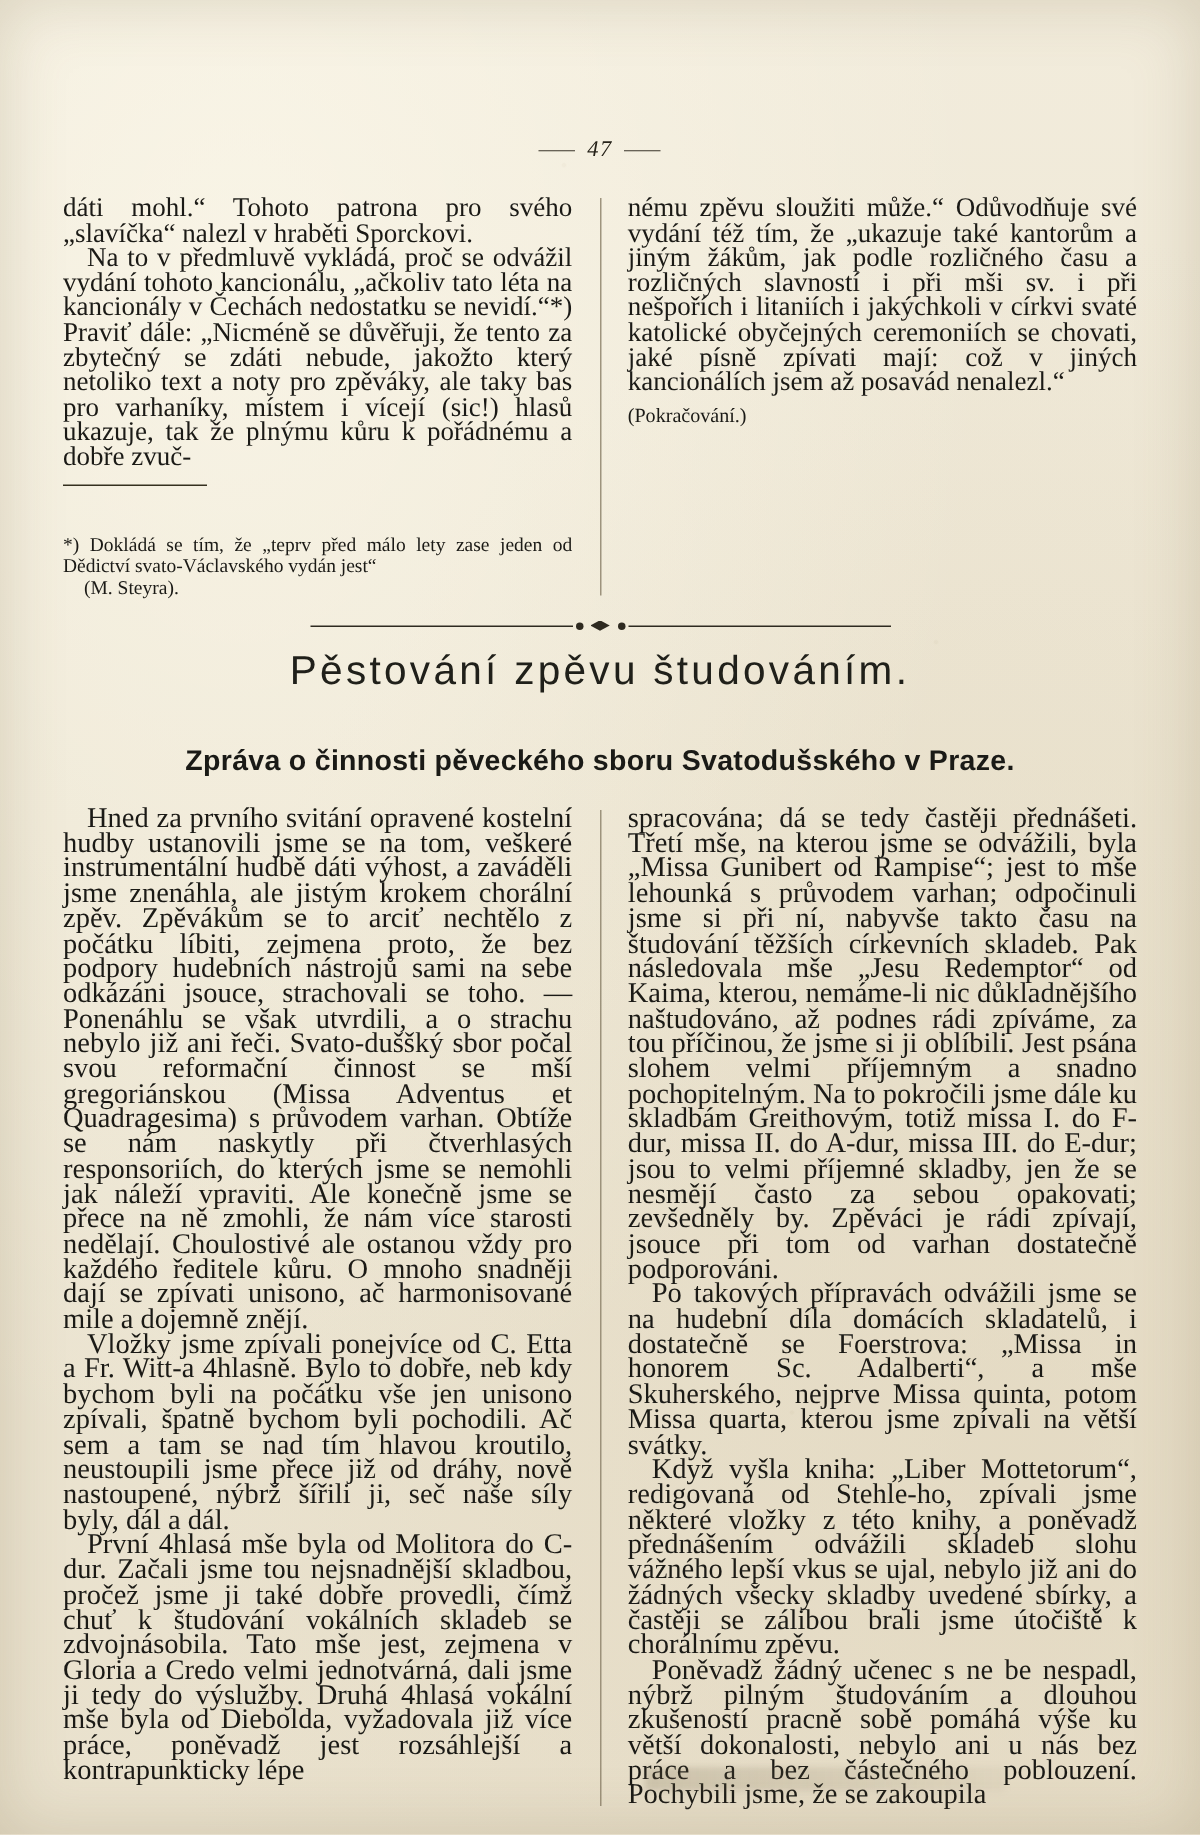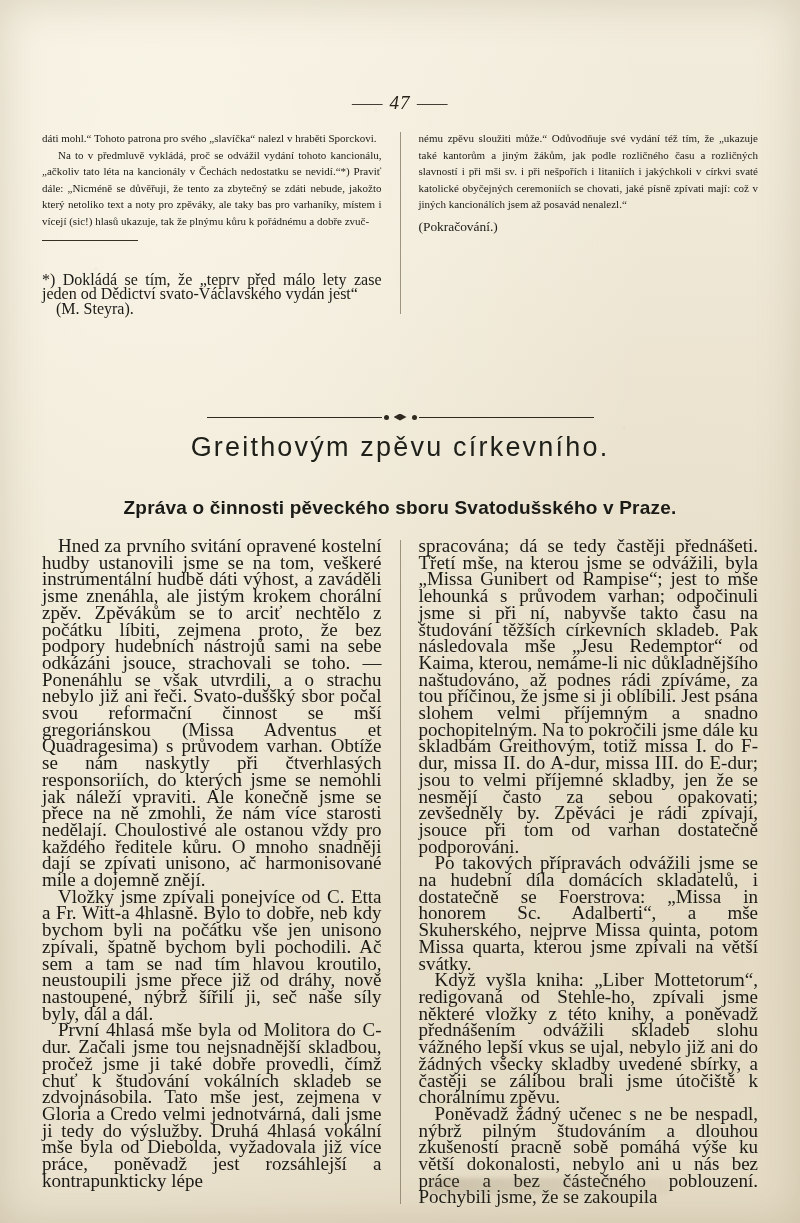--- a/index.html
+++ b/index.html
@@ -44,21 +44,21 @@
     box-shadow: inset 0 0 44px rgba(120,100,60,.22);
   }
 
   
   .page-number {
     position: absolute;
     top: 92px;
     left: 0;
     width: 800px;
     text-align: center;
-    font-size: 19px;
+    font-size: 15px;
     font-style: italic;
     letter-spacing: 1px;
     color: #262219;
   }
   .page-number .dash {
     display: inline-block;
     font-style: normal;
     transform: scaleX(1.6);
     margin: 0 12px;
     color: #3a342a;
@@ -81,36 +81,36 @@
   .col.right { padding-left: 18px; }
   .vrule {
     width: 1px;
     background: #8e846c;
     opacity: .85;
     margin-top: 2px;
     margin-bottom: 2px;
   }
   p.t {
     margin: 0;
-    font-size: 11px;
+    font-size: 18px;
     line-height: 16.6px;
     text-align: justify;
     text-justify: inter-word;
     hyphens: manual;
   }
   p.ind { text-indent: 16px; }
 
   .footnote-rule {
     width: 96px;
     height: 1px;
     background: #35301f;
     margin: 10px 0 6px 0;
   }
   .footnote {
-    font-size: 16px;
+    font-size: 13px;
     line-height: 14.6px;
     text-align: justify;
     margin-top: 32px;
   }
   .footnote .sub { display: block; padding-left: 14px; }
 
   .right-end {
     font-size: 13.4px;
     margin-top: 6px;
   }
@@ -228,21 +228,21 @@
   </div>
 
   <div class="ornament">
     <span class="line"></span>
     <span class="dot"></span>
     <span class="lozenge"></span>
     <span class="dot"></span>
     <span class="line"></span>
   </div>
 
-  <div class="title-main">Greithovým zpěvu církevního.</div>
+  <div class="title-main">Pěstování zpěvu študováním.</div>
   <div class="title-third">Zpráva o činnosti pěveckého sboru Svatodušského v Praze.</div>
 
   <div class="body-cols">
     <div class="col left" style="padding-right:18px">
       <p class="t ind">Hned za prvního svitání opravené kostelní hudby ustanovili jsme se na tom, veškeré instrumentální hudbě dáti výhost, a zaváděli jsme znenáhla, ale jistým krokem chorální zpěv. Zpěvákům se to arciť nechtělo z počátku líbiti, zejmena proto, že bez podpory hudebních nástrojů sami na sebe odkázáni jsouce, strachovali se toho. — Ponenáhlu se však utvrdili, a o strachu nebylo již ani řeči. Svato-duššký sbor počal svou reformační činnost se mší gregoriánskou (Missa Adventus et Quadragesima) s průvodem varhan. Obtíže se nám naskytly při čtverhlasých responsoriích, do kterých jsme se nemohli jak náleží vpraviti. Ale konečně jsme se přece na ně zmohli, že nám více starosti nedělají. Choulostivé ale ostanou vždy pro každého ředitele kůru. O mnoho snadněji dají se zpívati unisono, ač harmonisované mile a dojemně znějí.</p>
       <p class="t ind">Vložky jsme zpívali ponejvíce od C. Etta a Fr. Witt-a 4hlasně. Bylo to dobře, neb kdy bychom byli na počátku vše jen unisono zpívali, špatně bychom byli pochodili. Ač sem a tam se nad tím hlavou kroutilo, neustoupili jsme přece již od dráhy, nově nastoupené, nýbrž šířili ji, seč naše síly byly, dál a dál.</p>
       <p class="t ind">První 4hlasá mše byla od Molitora do C-dur. Začali jsme tou nejsnadnější skladbou, pročež jsme ji také dobře provedli, čímž chuť k študování vokálních skladeb se zdvojnásobila. Tato mše jest, zejmena v Gloria a Credo velmi jednotvárná, dali jsme ji tedy do výslužby. Druhá 4hlasá vokální mše byla od Diebolda, vyžadovala již více práce, poněvadž jest rozsáhlejší a kontrapunkticky lépe</p>
     </div>
     <div class="vrule"></div>
     <div class="col right" style="">

